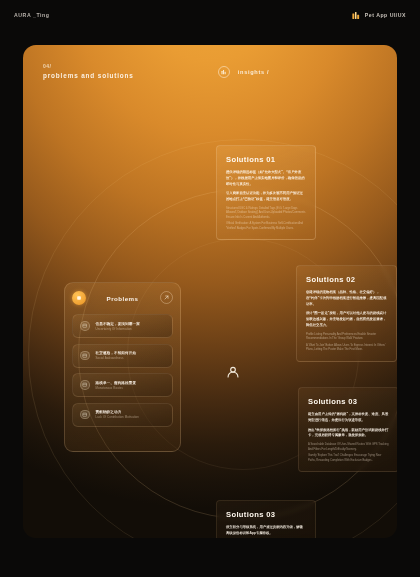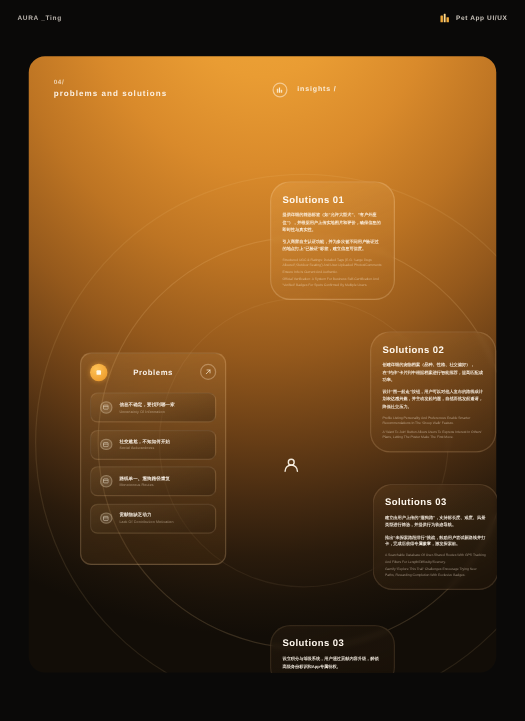--- a/index.html
+++ b/index.html
@@ -83,21 +83,21 @@
   .center-pin {
     position: absolute; left: 210px; top: 327px;
     transform: translate(-50%,-50%);
     width: 20px; height: 20px;
     display: flex; align-items: center; justify-content: center;
   }
 
   
   .sol {
     position: absolute;
-    border-radius: 16px;
+    border-radius: 4px;
     padding: 9px 9px 8px 9px;
     border: .7px solid rgba(255,220,170,.17);
     backdrop-filter: blur(2px);
   }
   .sol-title {
     font-size: 7.6px; font-weight: 700; letter-spacing: .35px;
     color: #fff8ee; margin-bottom: 6px;
   }
   .sol-cn {
     font-size: 3.35px; line-height: 1.72; font-weight: 700;

